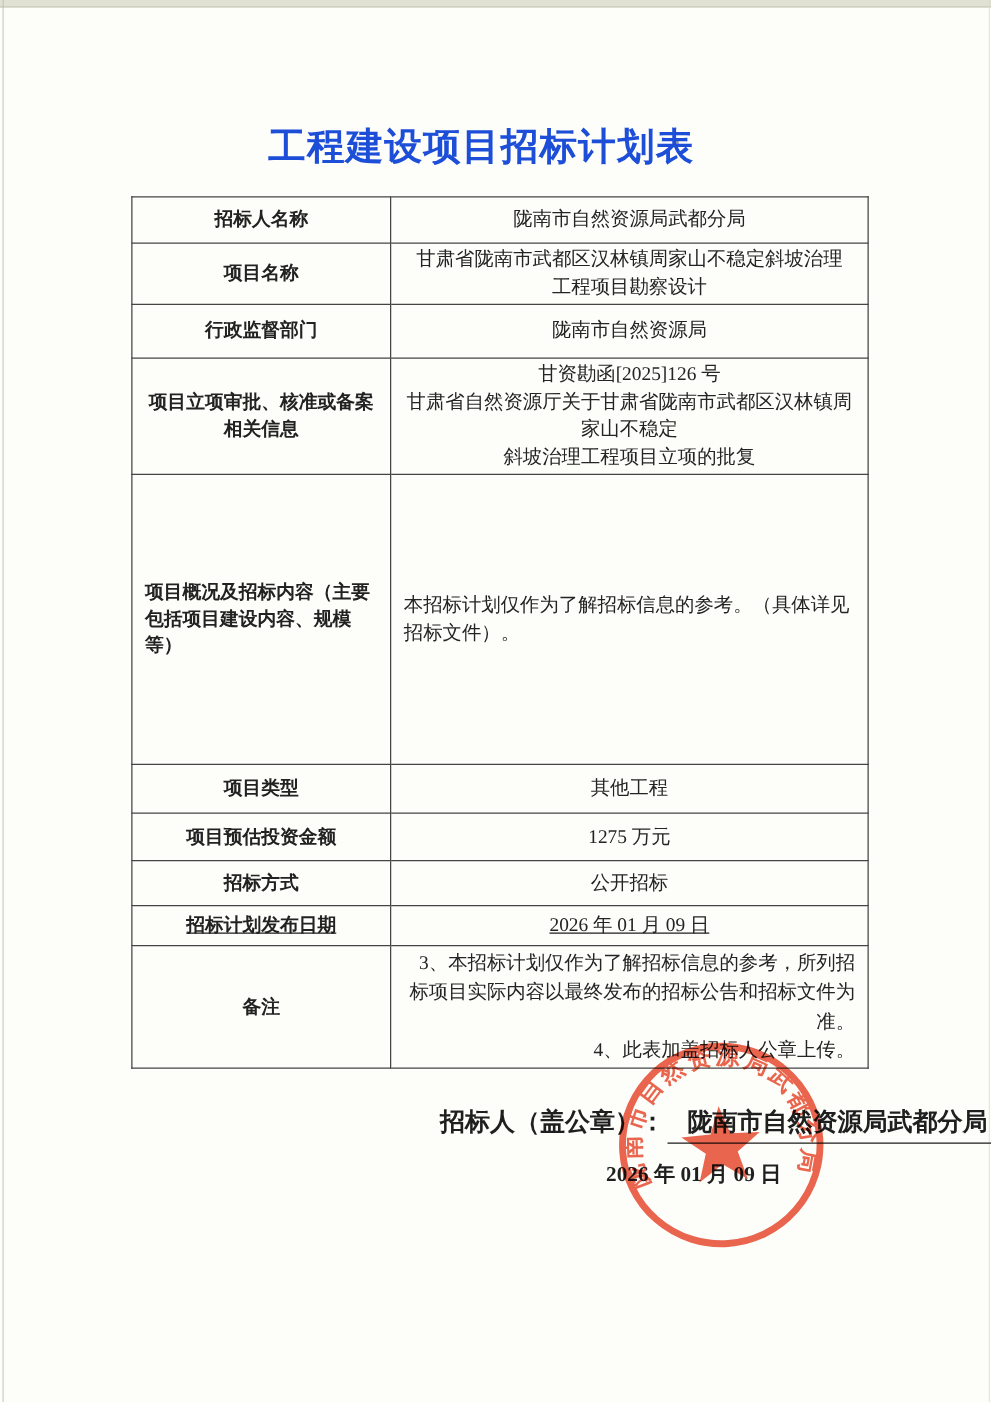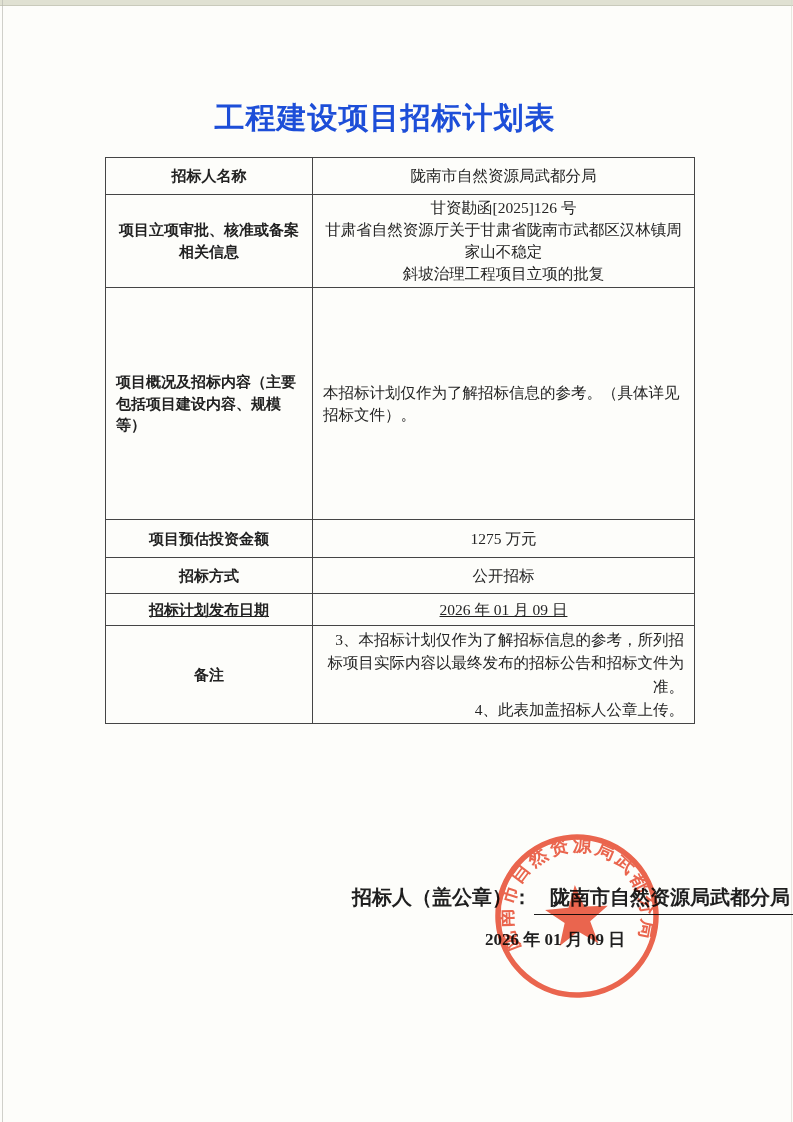--- a/index.html
+++ b/index.html
@@ -92,31 +92,44 @@
   <div class="scan-speck"></div>
 
   <div class="title">工程建设项目招标计划表</div>
 
   <table class="plan-table">
     <tbody>
       <tr class="r1">
         <td class="lbl">招标人名称</td>
         <td class="val">陇南市自然资源局武都分局</td>
       </tr>
+      <tr class="r2">
+        <td class="lbl">项目名称</td>
+        <td class="val">甘肃省陇南市武都区汉林镇周家山不稳定斜坡治理
+工程项目勘察设计</td>
+      </tr>
+      <tr class="r3">
+        <td class="lbl">行政监督部门</td>
+        <td class="val">陇南市自然资源局</td>
+      </tr>
       <tr class="r4">
         <td class="lbl">项目立项审批、核准或备案
 相关信息</td>
         <td class="val">甘资勘函[2025]126 号
 甘肃省自然资源厅关于甘肃省陇南市武都区汉林镇周家山不稳定
 斜坡治理工程项目立项的批复</td>
       </tr>
       <tr class="r5">
         <td class="lbl">项目概况及招标内容（主要
 包括项目建设内容、规模等）</td>
         <td class="val">本招标计划仅作为了解招标信息的参考。（具体详见招标文件）。</td>
+      </tr>
+      <tr class="r6">
+        <td class="lbl">项目类型</td>
+        <td class="val">其他工程</td>
       </tr>
       <tr class="r7">
         <td class="lbl">项目预估投资金额</td>
         <td class="val">1275 万元</td>
       </tr>
       <tr class="r9">
         <td class="lbl">招标方式</td>
         <td class="val">公开招标</td>
       </tr>
       <tr class="r11">

